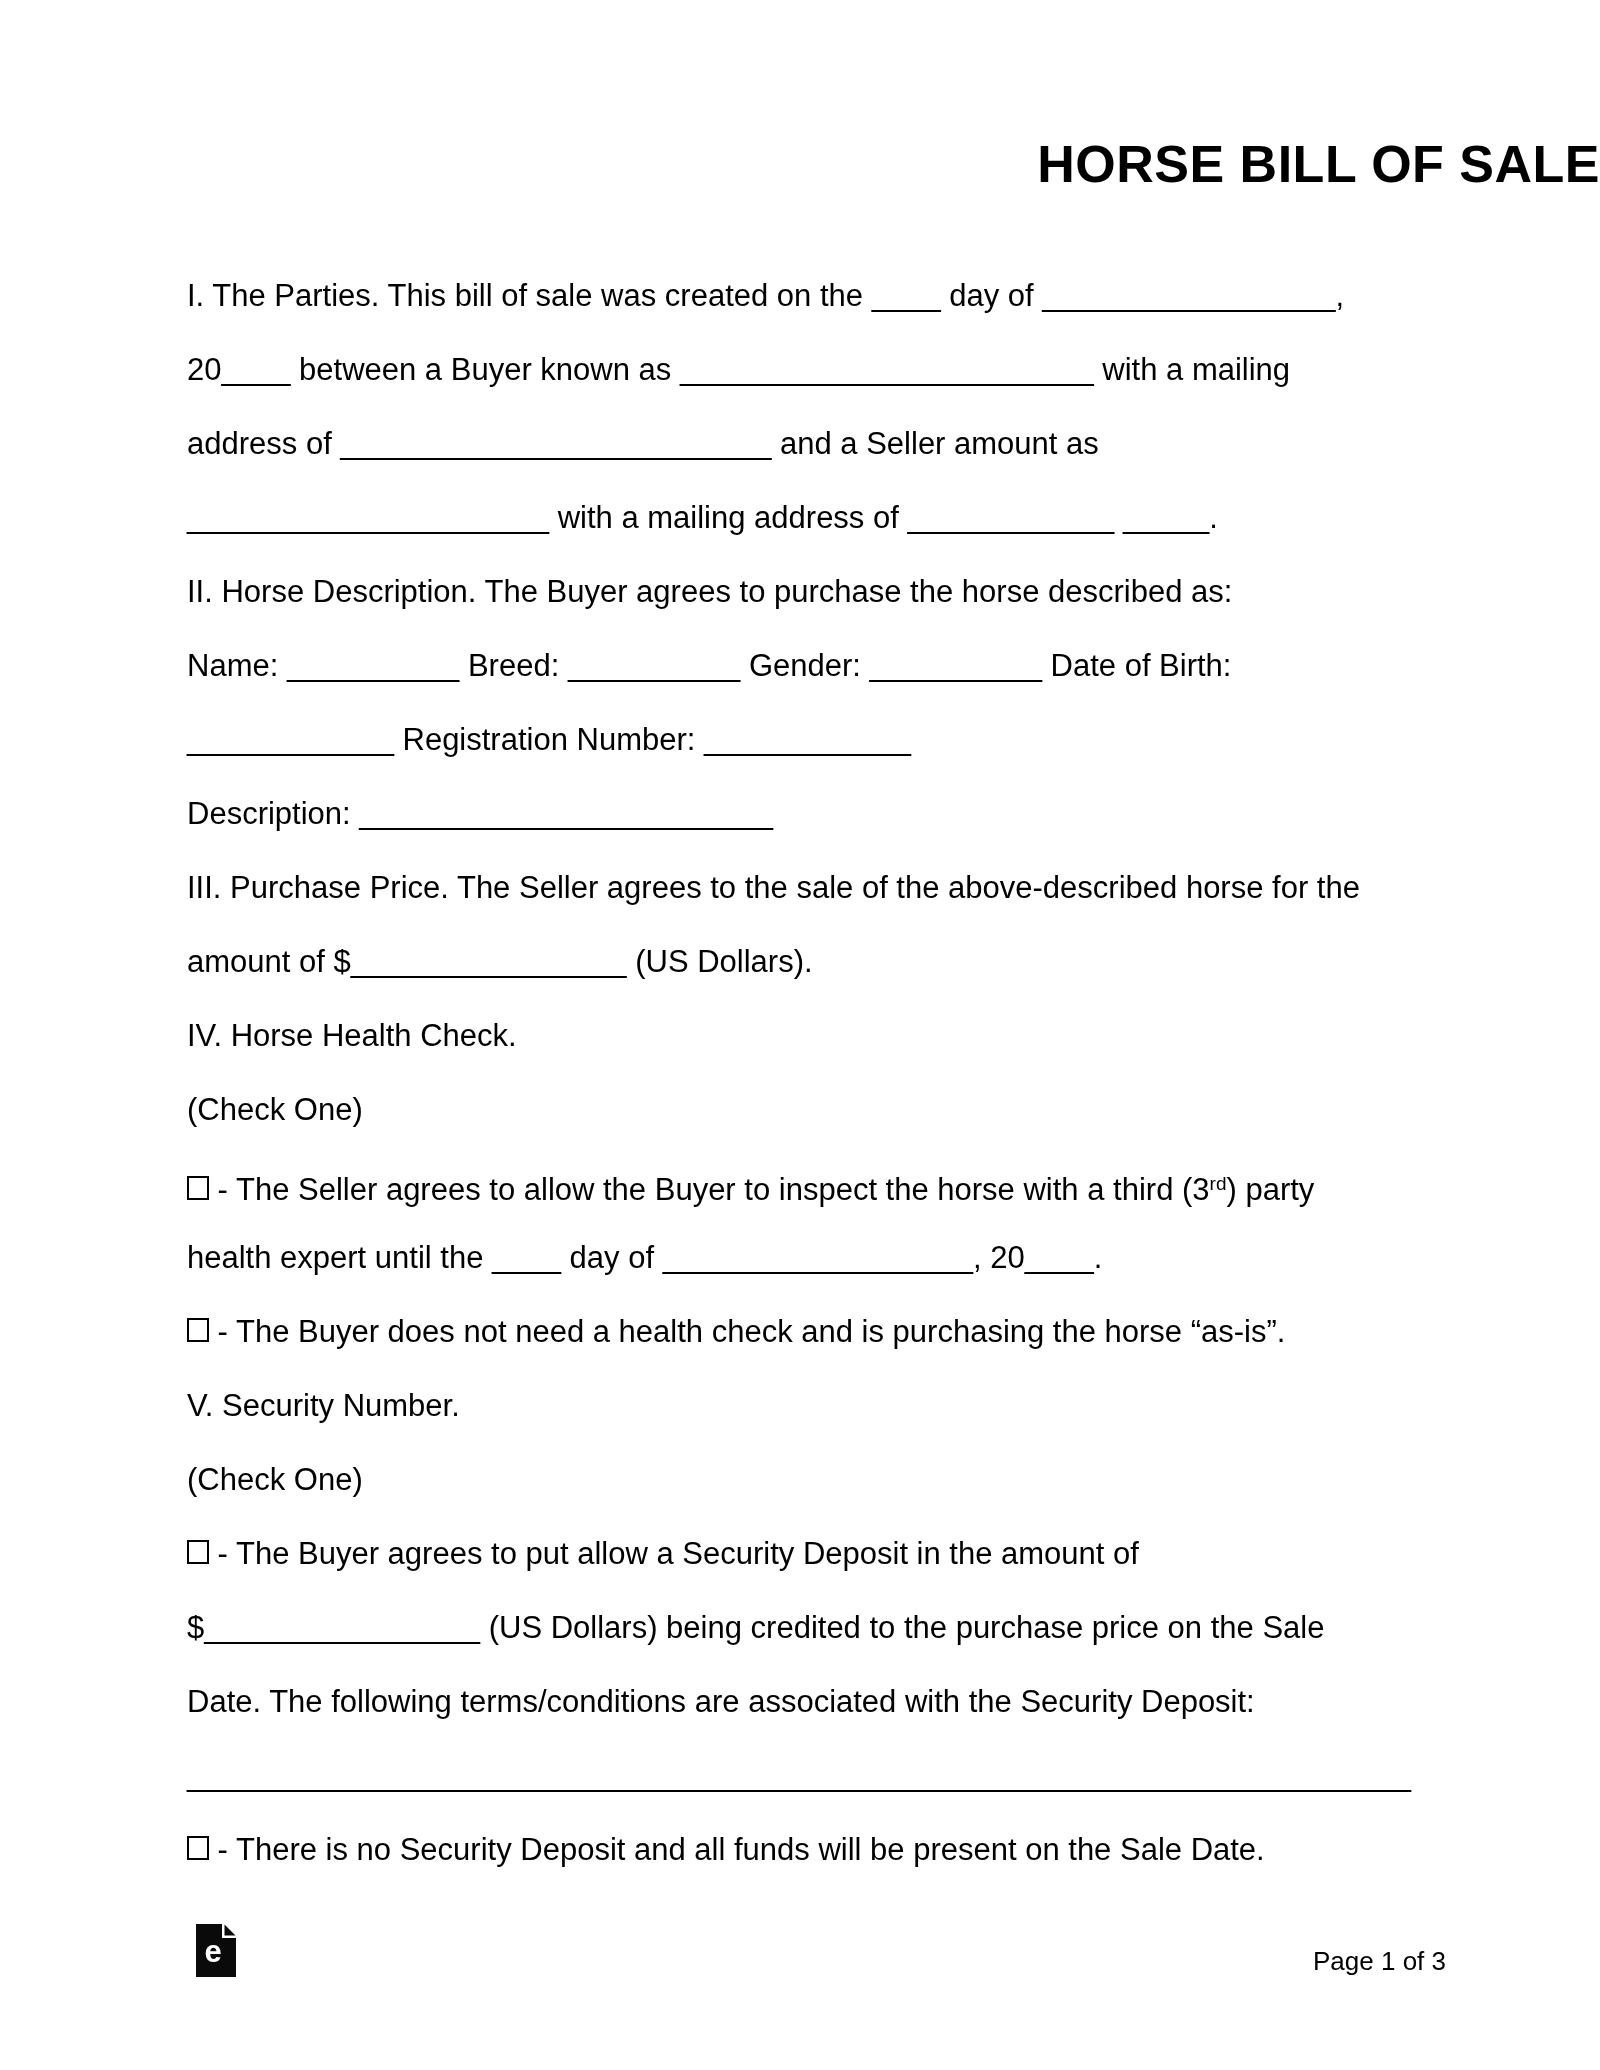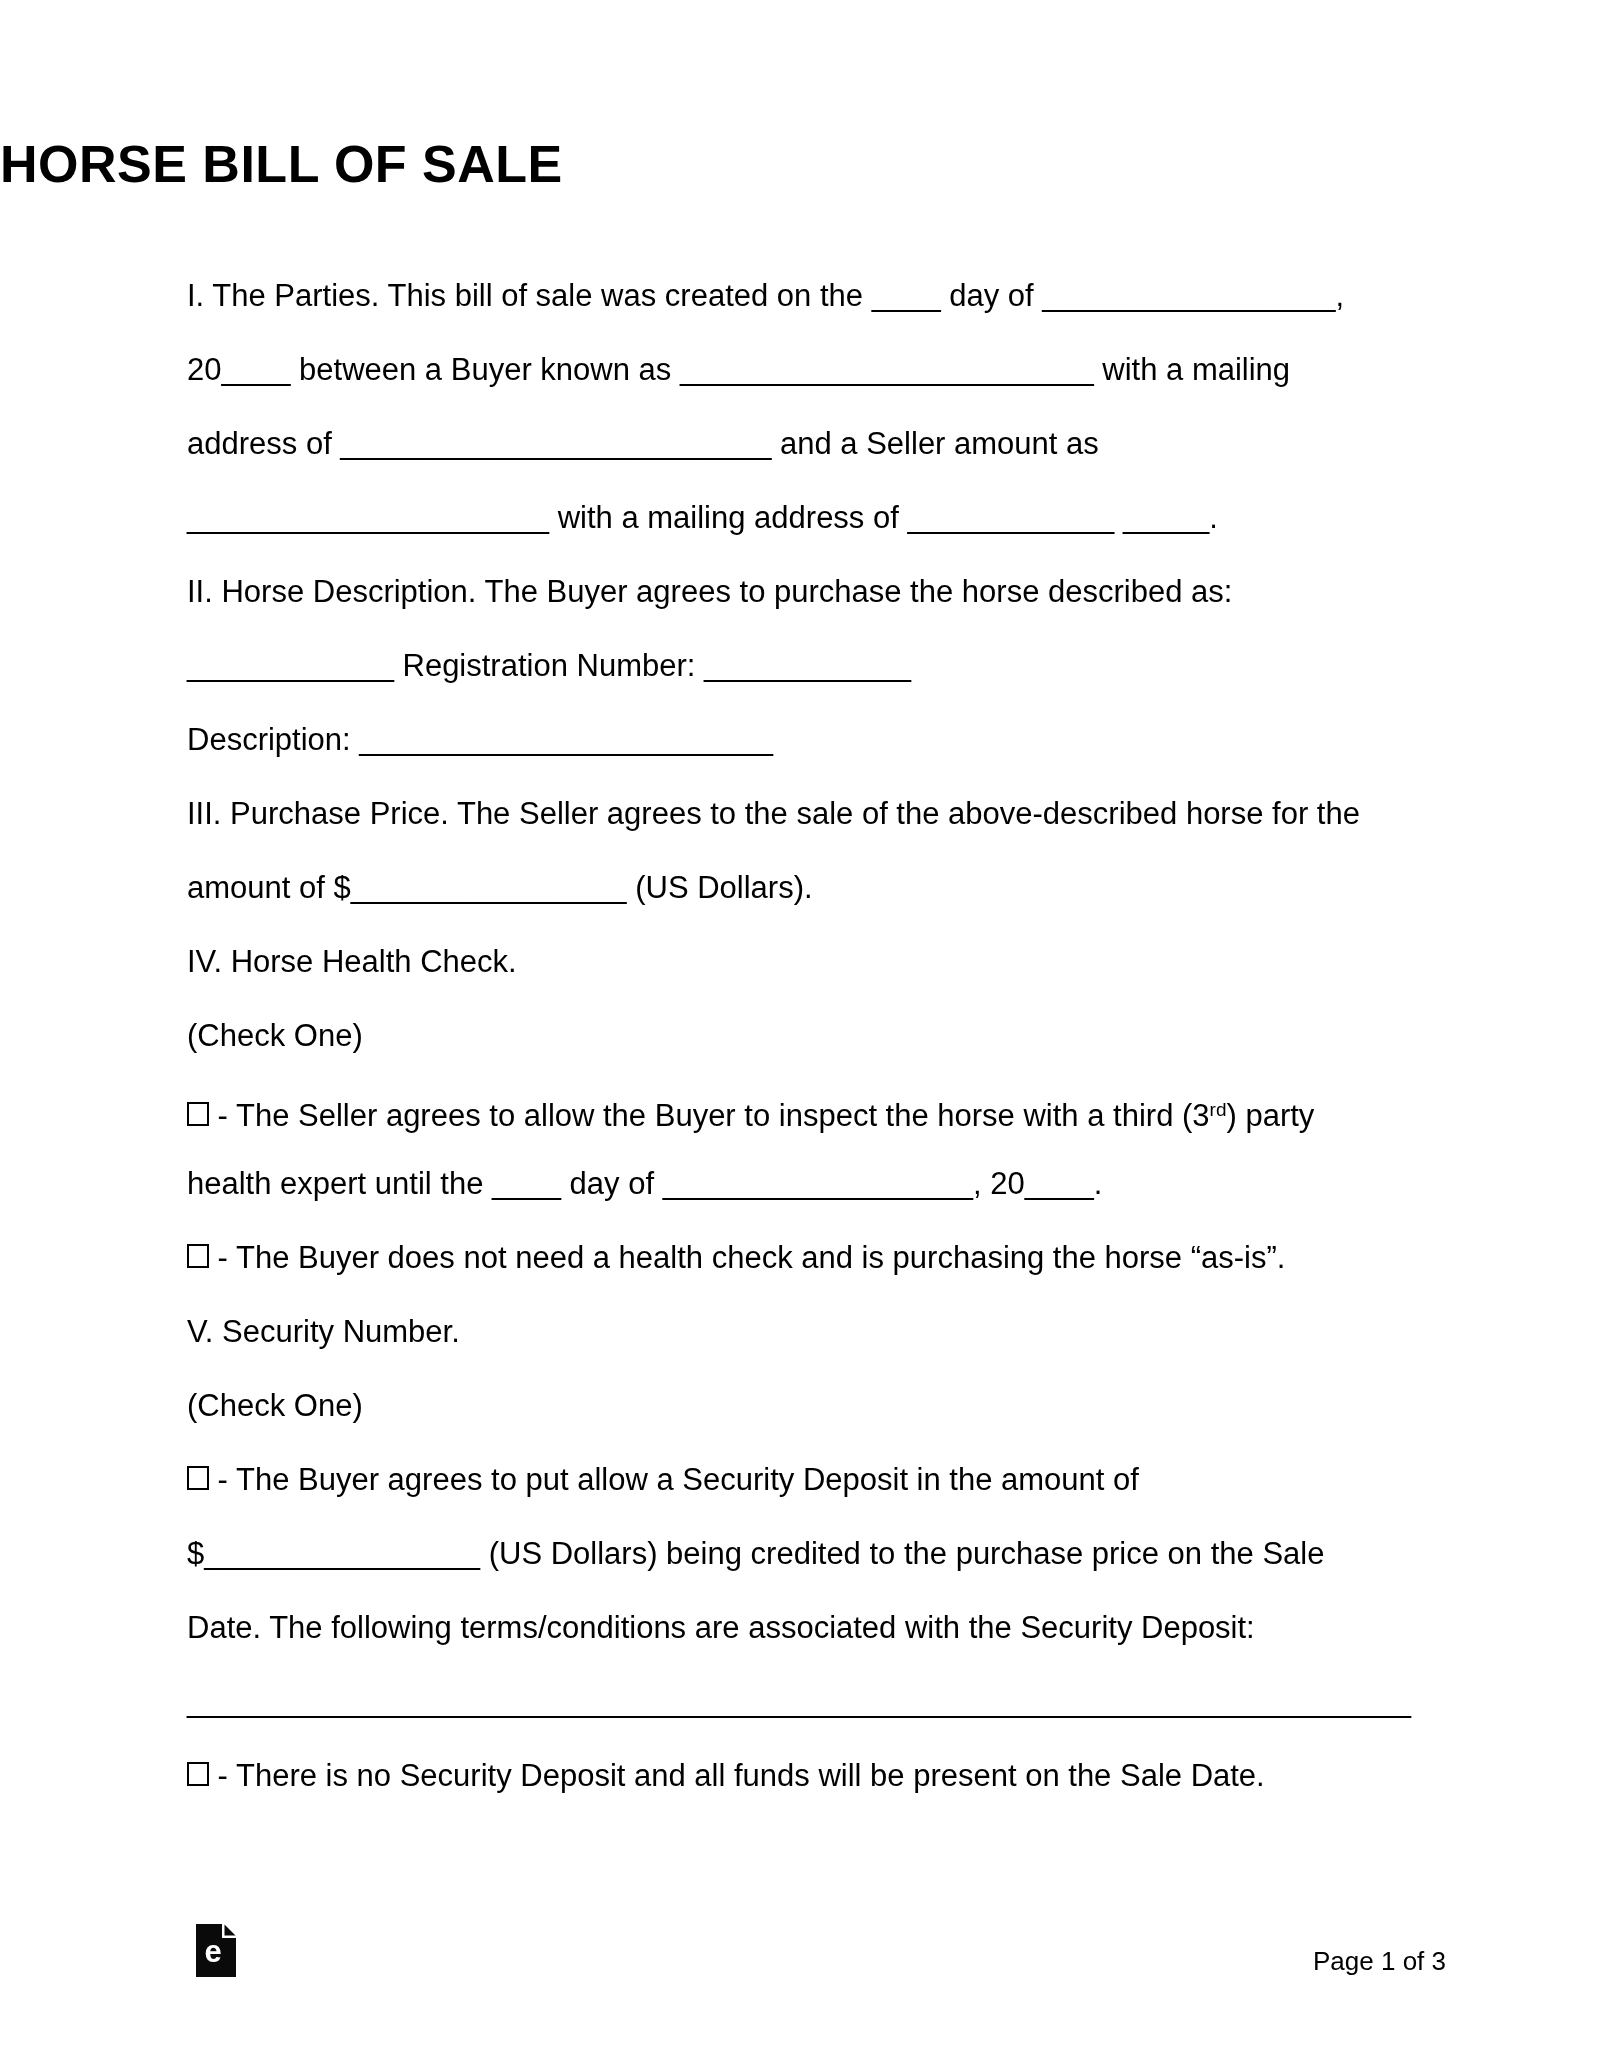--- a/index.html
+++ b/index.html
@@ -11,21 +11,21 @@
     color: #000000;
     font-family: "Liberation Sans", "DejaVu Sans", sans-serif;
     overflow: hidden;
   }
   .title {
     position: absolute;
     top: 138px;
     left: 0;
     width: 100%;
     margin: 0;
-    text-align: left;
+    text-align: right;
     font-size: 52px;
     line-height: 52px;
     font-weight: bold;
     letter-spacing: 0.5px;
   }
   .body {
     position: absolute;
     left: 187px;
     top: 259px;
     width: 1232px;
@@ -68,20 +68,21 @@
 <div class="page">
 
   <h1 class="title">HORSE BILL OF SALE</h1>
 
   <div class="body" id="doc-body">
       <div class="line"><span class="bold ">I. The Parties</span><span class="">. This bill of sale was created on the ____ day of _________________,</span></div>
       <div class="line"><span class="">20____ between a Buyer known as ________________________ with a mailing</span></div>
       <div class="line"><span class="">address of _________________________ and a Seller amount as</span></div>
       <div class="line"><span class="">_____________________ with a mailing address of ____________ _____.</span></div>
       <div class="line"><span class="bold ">II. Horse Description</span><span class="">. The Buyer agrees to purchase the horse described as:</span></div>
+      <div class="line"><span class="">Name: __________ Breed: __________ Gender: __________ Date of Birth:</span></div>
       <div class="line"><span class="">____________ Registration Number: ____________</span></div>
       <div class="line"><span class="">Description: ________________________</span></div>
       <div class="line"><span class="bold ">III. Purchase Price</span><span class="">. The Seller agrees to the sale of the above-described horse for the</span></div>
       <div class="line"><span class="">amount of $________________ (US Dollars).</span></div>
       <div class="line"><span class="bold ">IV. Horse Health Check</span><span class="">.</span></div>
       <div class="line"><span class="">(Check One)</span></div>
       <div class="line"><span class="checkbox"></span><span class=""> - The Seller agrees to allow the Buyer to inspect the horse with a third (3</span><span class="sup">rd</span><span class="">) party</span></div>
       <div class="line"><span class="">health expert until the ____ day of __________________, 20____.</span></div>
       <div class="line"><span class="checkbox"></span><span class=""> - The Buyer does not need a health check and is purchasing the horse “as-is”.</span></div>
       <div class="line"><span class="bold ">V. Security Number</span><span class="">.</span></div>

